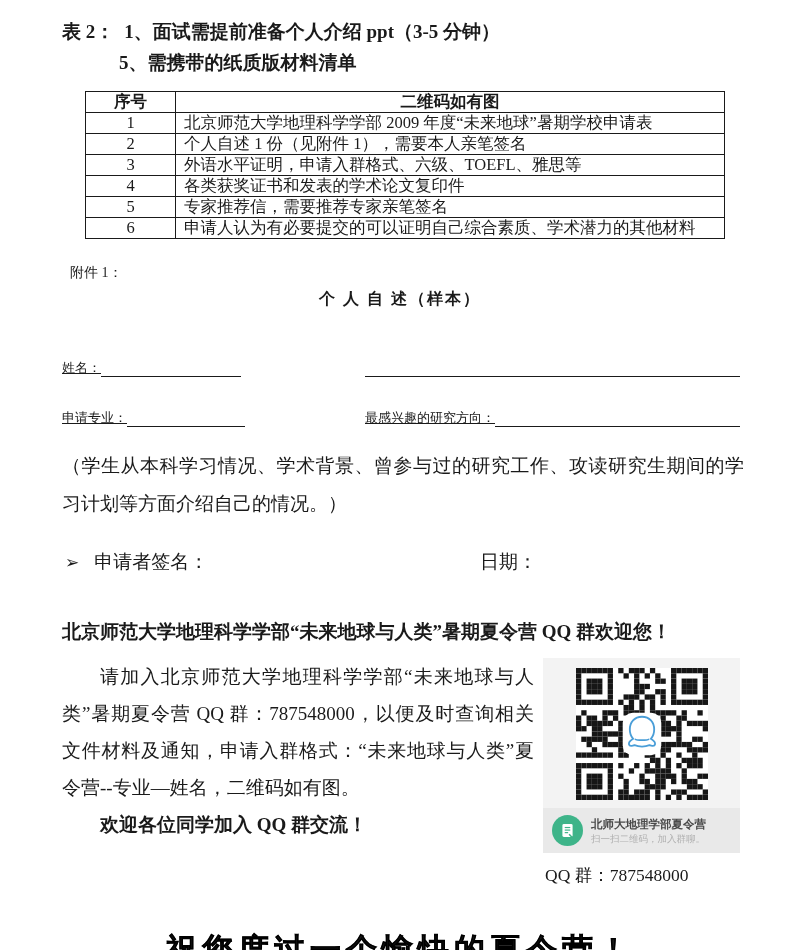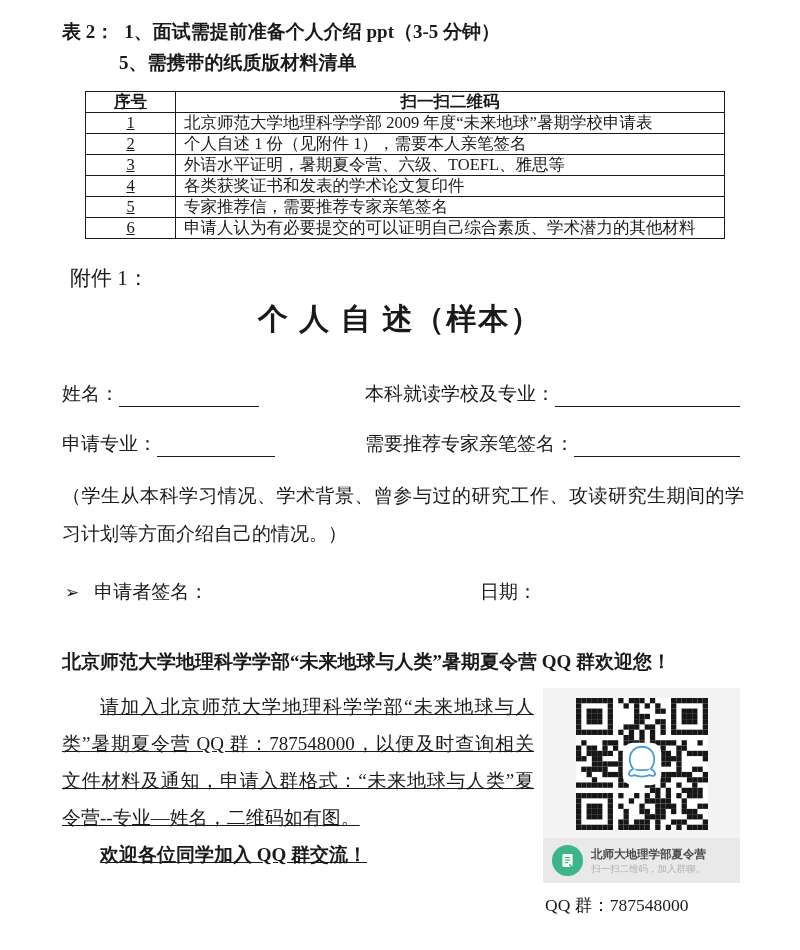--- a/index.html
+++ b/index.html
@@ -15,48 +15,48 @@
   .head .line2 { margin-left:57px; }
 
   
   .mat-table-wrap { margin:13px 75px 0 85px; }
   table.mat-table { border-collapse:collapse; width:640px; font-size:16.5px; table-layout:fixed; }
   table.mat-table th, table.mat-table td {
     border:1.5px solid #1a1a1a; height:21px; line-height:20px; padding:0 8px;
     font-weight:normal; overflow:hidden; white-space:nowrap;
   }
   table.mat-table th { font-weight:bold; text-align:center; }
-  .col-no { width:90px; text-align:center;text-decoration:underline; }
+  .col-no { width:90px; text-align:center; }
   .col-item { text-align:left; }
 
   
-  .attach { margin:25px 0 0 70px; font-size:21px; }
-  .doc-title { text-align:center; margin-top:7px; font-size:30px; font-weight:bold; letter-spacing:2px; }
+  .attach { margin:25px 0 0 70px; font-size:14px; }
+  .doc-title { text-align:center; margin-top:7px; font-size:16px; font-weight:bold; letter-spacing:2px; }
 
   
-  .form-rows { margin:37px 60px 0 62px; font-size:19px; }
+  .form-rows { margin:37px 60px 0 62px; font-size:13px;text-decoration:underline; }
   .frow { display:flex; align-items:flex-end; margin-bottom:20px; height:30px; }
   .fgroup { display:flex; align-items:flex-end; }
   .fgroup-left { width:303px; }
   .fgroup-right { flex:1; }
   .uline { border-bottom:1.6px solid #1a1a1a; height:24px; display:inline-block; }
   .uline-name { width:140px; }
   .uline-major { width:118px; }
   .uline-fill { flex:1; }
 
   .note { margin:8px 56px 0 62px; font-size:19px; line-height:38px; text-align:justify;font-family:Liberation Serif, serif; }
 
   .sign-row { margin:26px 58px 0 65px; font-size:19px; display:flex; }
   .sign-left { width:415px; display:flex; align-items:center; }
   .bullet { font-size:17px; margin-right:15px; }
 
   
   .qq-head { margin:44px 58px 0 62px; font-size:19px; font-weight:bold; }
   .qq-cols { margin:13px 60px 0 62px; display:flex; }
-  .qq-text { width:472px; font-size:19px; line-height:37px; text-align:justify;text-decoration:underline; }
+  .qq-text { width:472px; font-size:19px; line-height:37px; text-align:justify; }
   .qq-text .para { text-indent:2em; }
   .qq-text .invite { text-indent:2em; font-weight:bold; }
   .qr-col { margin-left:auto; width:197px; }
   .qr-card { width:197px; background:#f3f3f3; }
   .qr-top { padding:10px 0 8px; display:flex; justify-content:center; }
   .qr-label { background:#e9e9e9; display:flex; align-items:center; padding:7px 9px; gap:8px; height:45px; }
   .qr-label-icon { width:31px; height:31px; border-radius:50%; background:#3eb489; flex:none;
                    display:flex; align-items:center; justify-content:center; }
   .qr-label-texts { font-family:"Liberation Sans","DejaVu Sans",sans-serif; }
   .qr-group-name { font-size:11.5px; font-weight:bold; color:#4a4a4a; line-height:15px; }
@@ -78,33 +78,33 @@
       <span class="tbl-label">表 2：</span><span>1、面试需提前准备个人介绍 ppt（3-5 分钟）</span>
     </div>
     <div class="line2">5、需携带的纸质版材料清单</div>
   </div>
 
   <div class="mat-table-wrap">
     <table class="mat-table">
       <tbody>
           <tr>
         <th class="col-no">序号</th>
-        <th class="col-item" style="text-align:center">扫一扫二维码</th>
+        <th class="col-item" style="text-align:center">二维码如有图</th>
       </tr>
       <tr>
         <td class="col-no">1</td>
         <td class="col-item">北京师范大学地理科学学部 2009 年度“未来地球”暑期学校申请表</td>
       </tr>
       <tr>
         <td class="col-no">2</td>
         <td class="col-item">个人自述 1 份（见附件 1），需要本人亲笔签名</td>
       </tr>
       <tr>
         <td class="col-no">3</td>
-        <td class="col-item">外语水平证明，暑期夏令营、六级、TOEFL、雅思等</td>
+        <td class="col-item">外语水平证明，申请入群格式、六级、TOEFL、雅思等</td>
       </tr>
       <tr>
         <td class="col-no">4</td>
         <td class="col-item">各类获奖证书和发表的学术论文复印件</td>
       </tr>
       <tr>
         <td class="col-no">5</td>
         <td class="col-item">专家推荐信，需要推荐专家亲笔签名</td>
       </tr>
       <tr>
@@ -118,31 +118,30 @@
   <div class="attach">附件 1：</div>
   <div class="doc-title">个 人 自 述（样本）</div>
 
   <div class="form-rows">
     <div class="frow">
       <div class="fgroup fgroup-left">
         <span>姓名：</span>
         <span class="uline uline-name"></span>
       </div>
       <div class="fgroup fgroup-right">
-        <span>本科就读学校及专业：</span>
         <span class="uline uline-fill"></span>
       </div>
     </div>
     <div class="frow">
       <div class="fgroup fgroup-left">
         <span>申请专业：</span>
         <span class="uline uline-major"></span>
       </div>
       <div class="fgroup fgroup-right">
-        <span>需要推荐专家亲笔签名：</span>
+        <span>最感兴趣的研究方向：</span>
         <span class="uline uline-fill"></span>
       </div>
     </div>
   </div>
 
   <div class="note">（学生从本科学习情况、学术背景、曾参与过的研究工作、攻读研究生期间的学习计划等方面介绍自己的情况。）</div>
 
   <div class="sign-row">
     <div class="sign-left">
       <span class="bullet">➢</span>

